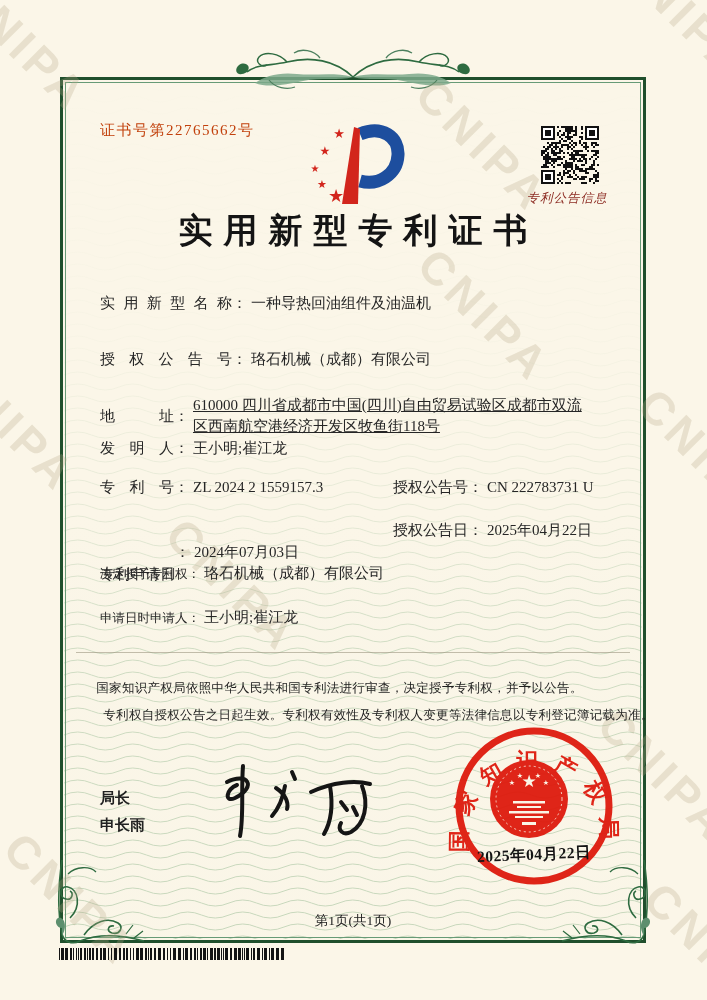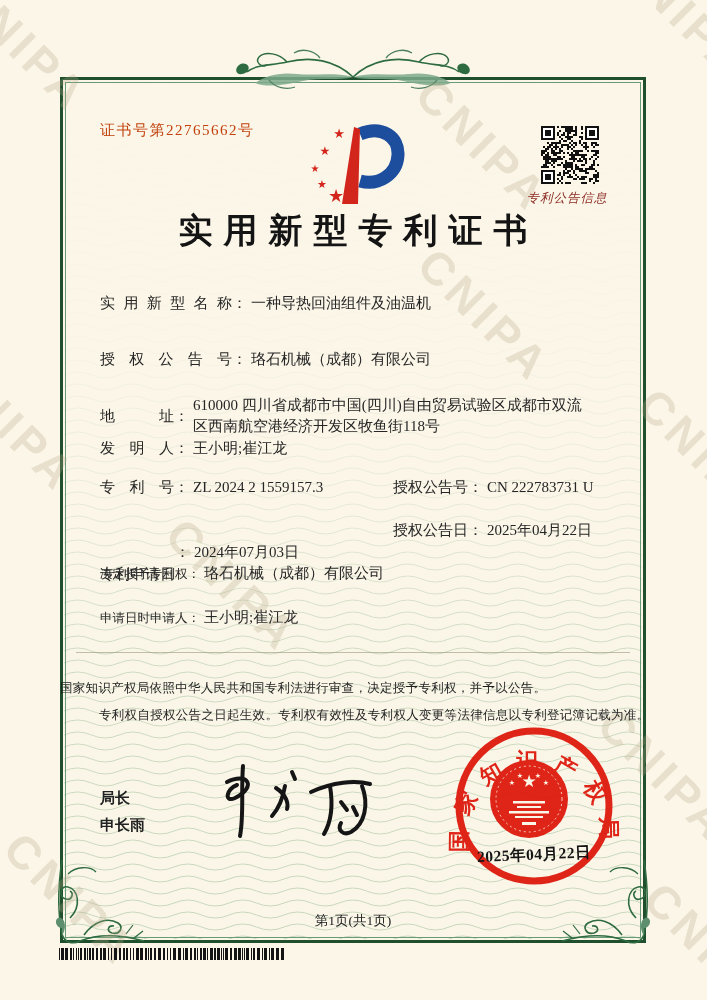--- a/index.html
+++ b/index.html
@@ -42,23 +42,23 @@
     font-weight:bold;color:#141414;letter-spacing:11px;text-indent:11px;}
   .row{position:absolute;z-index:4;display:flex;align-items:center;
     font-size:15px;color:#262626;line-height:21px;}
   .lbl{flex:none;text-align:justify;text-align-last:justify;}
   .lblA{width:132px;}
   .lblB{width:74px;}
   .lblN{text-align-last:auto;font-size:12.5px;padding-top:2px;}
   .colon{flex:none;margin-right:4px;}
   .colon.small{font-size:12.5px;padding-top:2px;}
   .val{flex:none;}
-  .valwrap{flex:none;width:402px;}
+  .valwrap{flex:none;width:402px;text-decoration:underline;}
   .divider{left:76px;top:652px;width:554px;height:1px;background:rgba(148,140,118,0.55);}
-  .stmt{left:60px;width:559px;font-size:12.5px;color:#1f1f1f;letter-spacing:0.3px;}
+  .stmt{left:60px;width:559px;text-align:center;font-size:12.5px;color:#1f1f1f;letter-spacing:0.3px;}
   .stmt1{top:680px;} .stmt2{top:707px;margin-left:39px;}
   .dir{left:100px;font-family:"Liberation Sans","DejaVu Sans",sans-serif;
     font-size:15px;font-weight:bold;color:#222;}
   .dir1{top:789px;} .dir2{top:816px;}
   .sig{left:213px;top:760px;}
   .seal{left:439px;top:711px;z-index:5;opacity:0.95;}
   .seal-date{left:477px;top:844px;width:140px;font-size:15.5px;font-weight:bold;
     color:#141414;letter-spacing:0.5px;transform:rotate(-2.5deg);z-index:6;}
   .pagenum{left:60px;top:912px;width:586px;text-align:center;font-size:13.5px;color:#222;}
   .barcode{left:59px;top:948px;width:226px;height:12px;font-size:0;z-index:4;}

